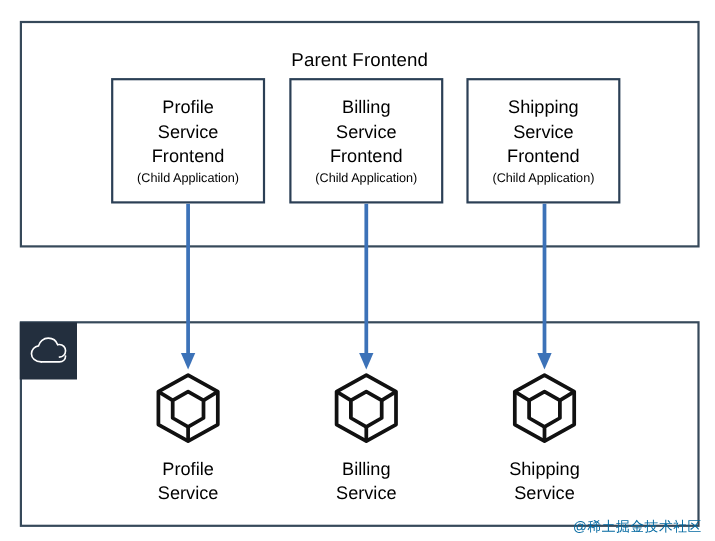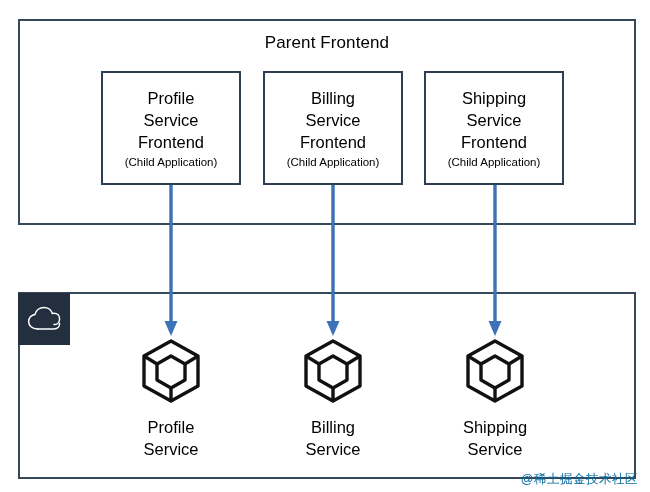--- a/index.html
+++ b/index.html
@@ -35,21 +35,21 @@
   #cloud-box {
     left: 18px;
     top: 292px;
     width: 618px;
     height: 187px;
   }
 
   .parent-title {
     position: absolute;
     left: 0;
-    top: 12px;
+    top: 24px;
     width: 100%;
     text-align: center;
     font-size: 17px;
     line-height: 20px;
     color: #000000;
     letter-spacing: 0.1px;
   }
 
   
   .child-box {

